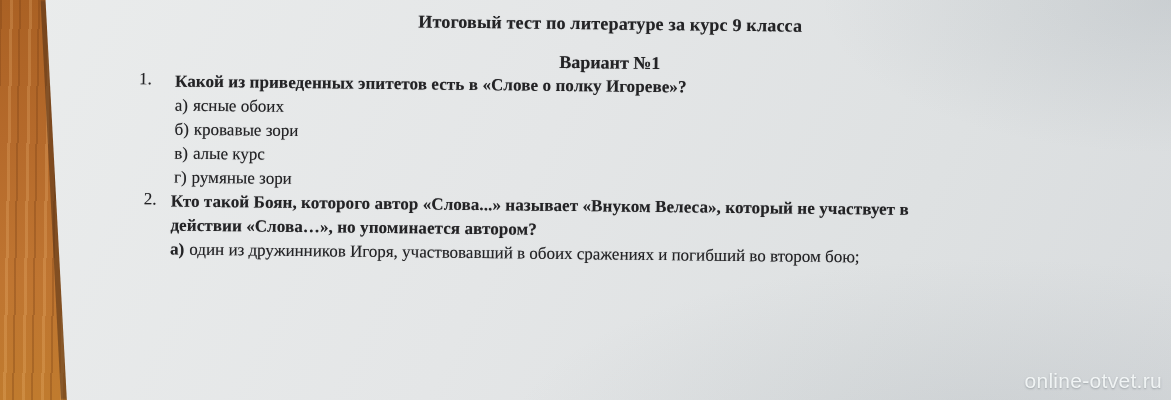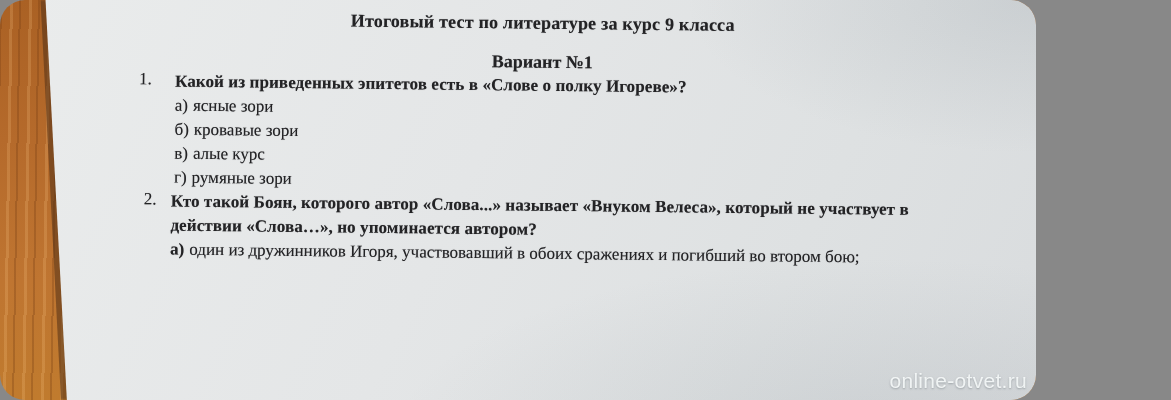--- a/index.html
+++ b/index.html
@@ -1,24 +1,23 @@
 <!DOCTYPE html>
 <html><head>
 <meta charset="utf-8">
 <style>
   html, body { margin: 0; padding: 0; }
   body { width: 1171px; height: 400px; overflow: hidden; background: #888; }
 
   .scene {
     position: relative;
-    width: 1036px;
+    width: 1171px;
     height: 400px;
     overflow: hidden;
     font-family: "Liberation Serif", "DejaVu Serif", serif;
-    border-radius: 25px;
   }
 
   
   .wood {
     position: absolute;
     inset: 0;
     background:
       repeating-linear-gradient(91deg,
         rgba(110,55,15,0.28) 0px, rgba(110,55,15,0.28) 2px,
         rgba(0,0,0,0) 2px, rgba(0,0,0,0) 10px,
@@ -111,21 +110,21 @@
 
   <div class="doc-content">
 
     <div class="doc-title">Итоговый тест по литературе за курс 9 класса</div>
     <div class="doc-variant">Вариант №1</div>
 
     <div class="question q1">
       <span class="q-number">1.</span>
       <div class="q-body">
         <div class="q-line">Какой из приведенных эпитетов есть в «Слове о полку Игореве»?</div>
-        <div class="option"><span class="opt-label">а)</span><span>ясные зори</span></div>
+        <div class="option"><span class="opt-label">а)</span><span>ясные обоих</span></div>
         <div class="option"><span class="opt-label">б)</span><span>кровавые зори</span></div>
         <div class="option"><span class="opt-label">в)</span><span>алые курс</span></div>
         <div class="option"><span class="opt-label">г)</span><span>румяные зори</span></div>
       </div>
     </div>
 
     <div class="question q2">
       <span class="q-number">2.</span>
       <div class="q-body">
         <div class="q-line">Кто такой Боян, которого автор «Слова...» называет «Внуком Велеса», который не участвует в</div>

